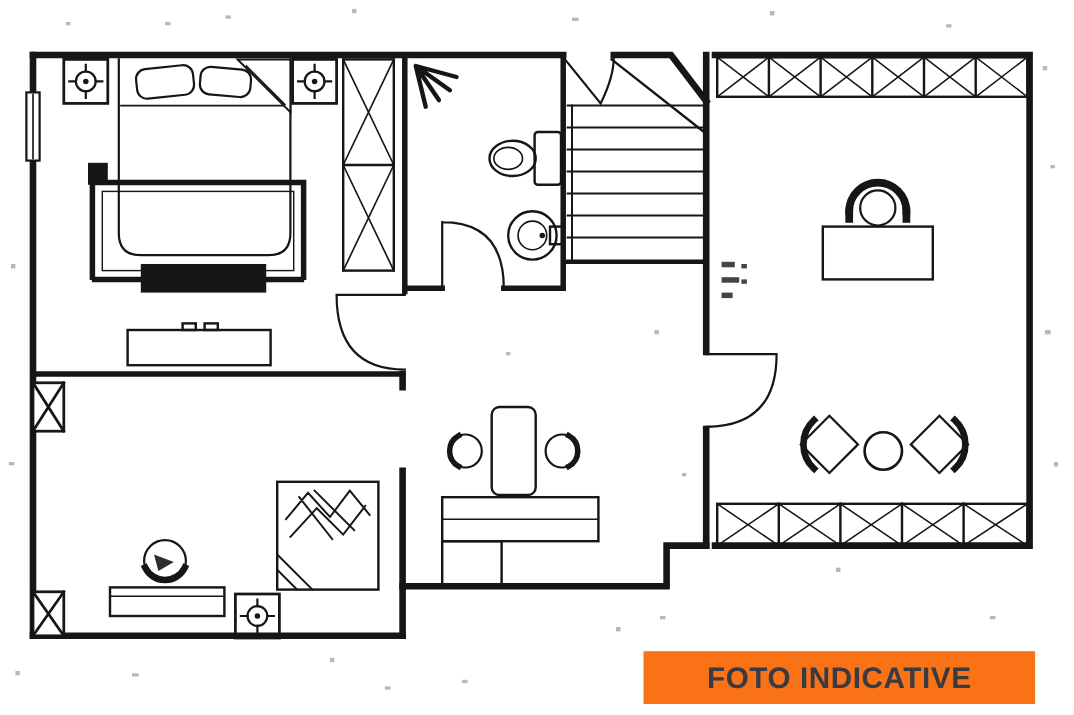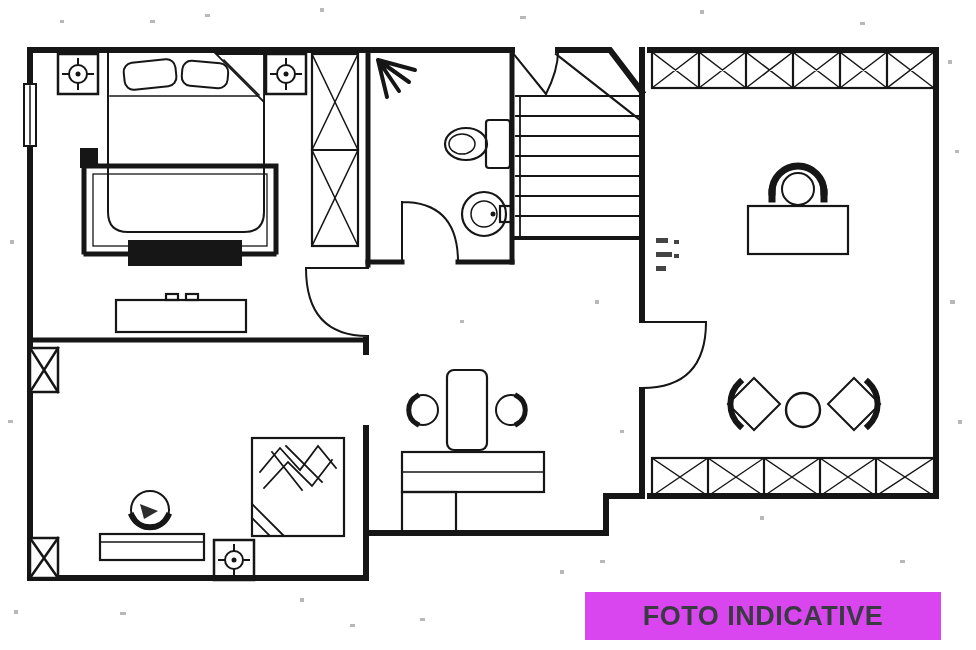--- a/index.html
+++ b/index.html
@@ -213,17 +213,17 @@
         <rect x="595" y="300" width="4" height="4"></rect>
         <rect x="620" y="430" width="4" height="3"></rect>
         <rect x="350" y="624" width="5" height="3"></rect>
         <rect x="680" y="600" width="4" height="4"></rect>
         <rect x="60" y="20" width="4" height="3"></rect>
         <rect x="150" y="20" width="5" height="3"></rect>
       </g>
     </g>
   </svg>
 
-  <div class="caption" style="background: #d946ef; color: rgb(58, 58, 66);">
+  <div class="caption" style="background: #f97316; color: rgb(58, 58, 66);">
     <span>FOTO INDICATIVE</span>
   </div>
 
 </div>
 
 </body></html>

